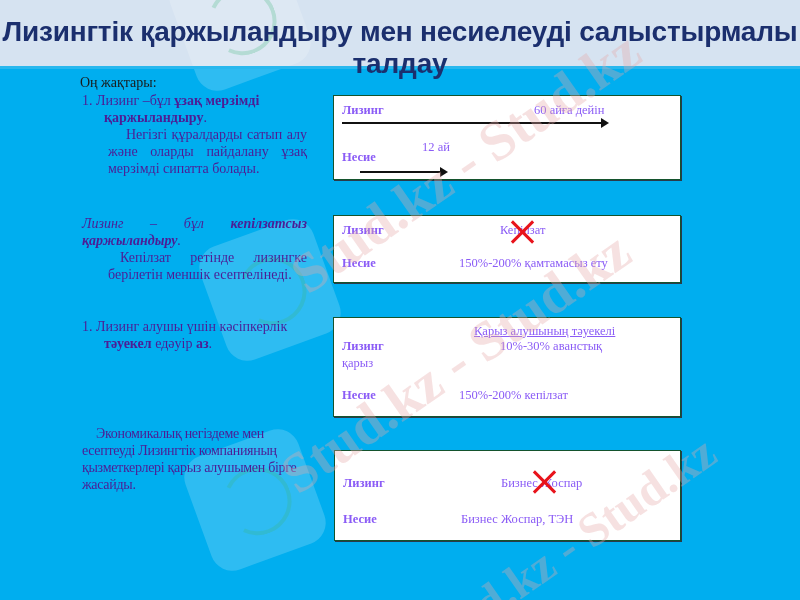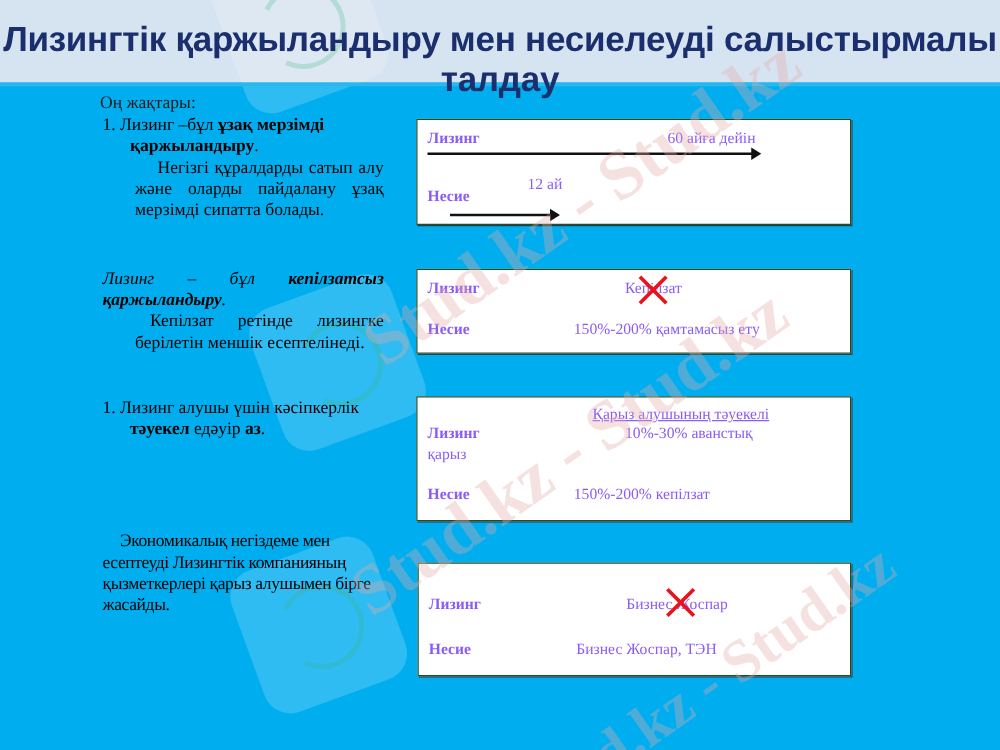--- a/index.html
+++ b/index.html
@@ -3,21 +3,21 @@
 <meta charset="utf-8">
 <style>
   html, body { margin:0; padding:0; }
   body { width:800px; height:600px; position:relative; overflow:hidden; background:#00aeef; font-family:"Liberation Serif", serif; }
   .header { position:absolute; left:0; top:0; width:800px; height:66px; background:#d6e3f1; }
   .header-line { position:absolute; left:0; top:66px; width:800px; height:3px; background:#29b8ee; }
   .title { position:absolute; left:0; top:16px; width:800px; text-align:center; font-family:"Liberation Sans", sans-serif; font-weight:bold; font-size:28px; color:#1b2f6e; letter-spacing:-0.2px; }
   .logo-wm { position:absolute; width:120px; height:120px; border-radius:22px; background:rgba(255,255,255,0.18); transform:rotate(-20deg); }
   .logo-wm::after { content:""; position:absolute; left:28px; top:28px; width:60px; height:60px; border-radius:50%; border:4px solid rgba(60,180,120,0.25); border-left-color:transparent; }
   .wm-text { position:absolute; font-family:"Liberation Serif", serif; font-weight:bold; font-size:56px; color:rgba(230,170,170,0.35); transform:rotate(-35deg); white-space:nowrap; pointer-events:none; }
-  .left-text { position:absolute; color:#000000; font-size:14px; line-height:17px; }
+  .left-text { position:absolute; color:#4c1d95; font-size:14px; line-height:17px; }
   .left-text .it { text-align:justify; }
   .left-text b { font-weight:bold; }
   .heading { position:absolute; left:80px; top:75px; font-size:14px; color:#1a1a1a; }
   .box { position:absolute; background:#fff; border:1px solid #14532d; box-shadow:1px 1px 0 #2a3b4a; font-size:12.5px; color:#8b5cf6;padding-left:33px; }
   .box .lbl { position:absolute; font-weight:bold; }
   .box .val { position:absolute; }
   .arrow { position:absolute; height:2px; background:#111; }
   .arrow::after { content:""; position:absolute; right:-2px; top:-4px; border-left:8px solid #111; border-top:5px solid transparent; border-bottom:5px solid transparent; }
   .xmark { position:absolute; width:26px; height:26px; }
   .xmark::before, .xmark::after { content:""; position:absolute; left:12px; top:-2px; width:3px; height:30px; background:#e8131b; }

